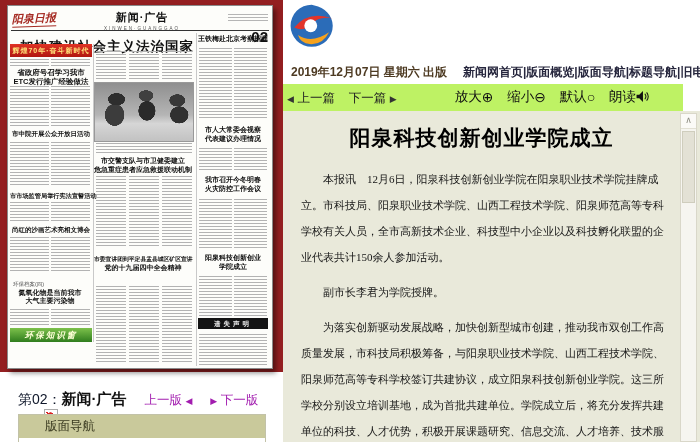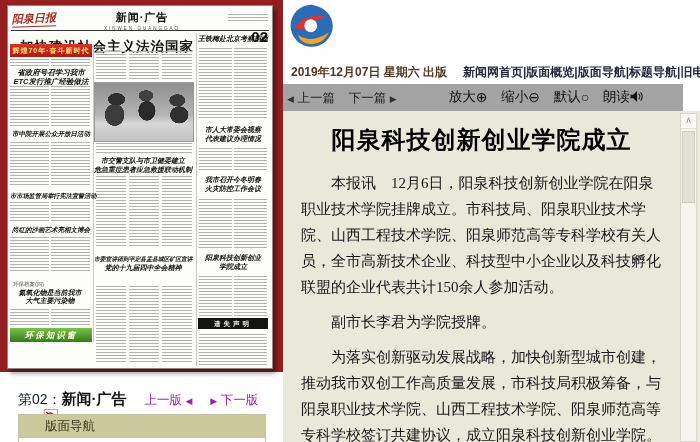--- a/index.html
+++ b/index.html
@@ -18,21 +18,21 @@
   .np-section{left:82px;top:4px;width:104px;text-align:center;}
   .np-section .t{font-size:11px;font-weight:bold;letter-spacing:1px;}
   .np-section .e{font-size:4.5px;letter-spacing:2px;color:#555;margin-top:1px;}
   .np-pageinfo{right:4px;top:3px;width:58px;text-align:right;}
   .np-pageinfo .lines{height:9px;background:repeating-linear-gradient(180deg,#b5b5b5 0,#b5b5b5 1px,transparent 1px,transparent 3px);width:40px;display:inline-block;vertical-align:middle;}
   .np-pageinfo .no{font-size:15px;font-weight:bold;vertical-align:middle;margin-left:3px;}
   .np-rule{left:3px;top:24px;width:258px;border-top:1.5px solid #333;}
   .np-mainhead{left:6px;top:32px;width:180px;text-align:right;font-family:"Liberation Serif",serif;
                font-weight:bold;font-size:13.5px;letter-spacing:1px;}
   .vrule{position:absolute;border-left:1px solid #c9c9c9;}
-  .np-h{font-weight:bold;text-align:center;line-height:1.15;font-style:italic;}
+  .np-h{font-weight:bold;text-align:center;line-height:1.15;}
   .redbanner{left:2px;top:38px;width:82px;height:13px;background:linear-gradient(180deg,#e03224,#b01710);
              color:#ffe27a;font-size:7px;font-weight:bold;text-align:center;line-height:13px;letter-spacing:1px;}
   .greenbanner{left:2px;top:322px;width:82px;height:14px;background:linear-gradient(180deg,#7cc14b,#2f7d1e);
              color:#ffffd9;font-size:8.5px;font-weight:bold;text-align:center;line-height:14px;letter-spacing:2px;font-style:italic;}
   .blackbanner{left:190px;top:312px;width:70px;height:11px;background:#141414;color:#f3f3f3;
              font-size:6.5px;text-align:center;line-height:11px;letter-spacing:3px;font-weight:bold;}
   .photo{left:86px;top:76px;width:98px;height:58px;border:1px solid #999;
      background:
        radial-gradient(ellipse 14px 10px at 22% 28%,#2e2e2e 60%,transparent 62%),
        radial-gradient(ellipse 16px 18px at 20% 55%,#3c3c3c 60%,transparent 62%),
@@ -67,30 +67,30 @@
   .site-url{position:absolute;left:64px;top:4px;color:#fff;font-family:"Liberation Serif",serif;
             font-weight:bold;font-size:17px;letter-spacing:1px;}
   .issue-nav{position:absolute;left:232px;top:7px;color:#fff;font-size:11px;white-space:nowrap;}
   .issue-nav .arr{font-size:8px;}
   .organizer{position:absolute;right:-6px;top:3px;background:#6e0f0f;border:1px solid #c09a5a;
              color:#ffeecc;font-size:11px;font-weight:bold;padding:3px 6px;white-space:nowrap;}
   .meta-row{position:absolute;left:0;top:57px;width:417px;height:27px;background:#fff;}
   .pub-date{position:absolute;left:8px;top:7px;font-size:12px;font-weight:bold;color:#4d3a22;}
   .meta-links{position:absolute;left:180px;top:7px;width:237px;font-size:12px;font-weight:bold;
               color:#26263d;white-space:nowrap;overflow:hidden;cursor:pointer;}
-  .toolbar-row{position:absolute;left:0;top:84px;width:400px;height:27px;background:#a3a3a3;border-bottom:1px solid #444;}
+  .toolbar-row{position:absolute;left:0;top:84px;width:400px;height:27px;background:#bef264;border-bottom:1px solid #444;}
   .art-nav{position:absolute;left:4px;top:6px;font-size:12.5px;color:#222;cursor:pointer;}
   .art-nav .arr{font-size:9px;color:#333;}
-  .view-controls{position:absolute;right:40px;top:4px;font-size:13.5px;color:#111;white-space:nowrap;text-align:center;}
+  .view-controls{position:absolute;right:34px;top:4px;font-size:13.5px;color:#111;white-space:nowrap;text-align:center;}
   .view-controls .ctl{margin-left:10px;cursor:pointer;}
   .view-controls .sym{font-size:14px;vertical-align:-1px;}
   .article-area{position:absolute;left:0;top:111px;width:417px;height:331px;background:#e9e9da;overflow:hidden;}
-  .article-title{margin:13px 40px 0 20px;text-align:center;font-size:24px;font-weight:bold;color:#000;letter-spacing:1px;}
+  .article-title{margin:13px 40px 0 20px;text-align:center;font-size:21px;font-weight:bold;color:#000;letter-spacing:1px;}
   .article-body{margin:14px 32px 0 18px;}
-  .article-body p{margin:0 0 9px 0;font-size:15px;line-height:26px;text-indent:2em;color:#161616;
+  .article-body p{margin:0 0 9px 0;font-size:11px;line-height:26px;text-indent:2em;color:#161616;
                   font-family:"Liberation Serif","DejaVu Serif",serif;}
   .scrollbar{position:absolute;right:3px;top:2px;width:15px;height:327px;background:#f6f5f0;border:1px solid #d9d7c9;}
   .sb-up{height:14px;text-align:center;color:#8b8b80;font-size:9px;line-height:13px;cursor:pointer;background:#fbfaf7;border-bottom:1px solid #e2e0d4;}
   .sb-thumb{position:absolute;left:1px;top:17px;width:11px;height:70px;background:#e3e1d5;border:1px solid #cfcdbd;cursor:grab;}
 </style>
 </head>
 <body>
 
 <div class="stage">
 

